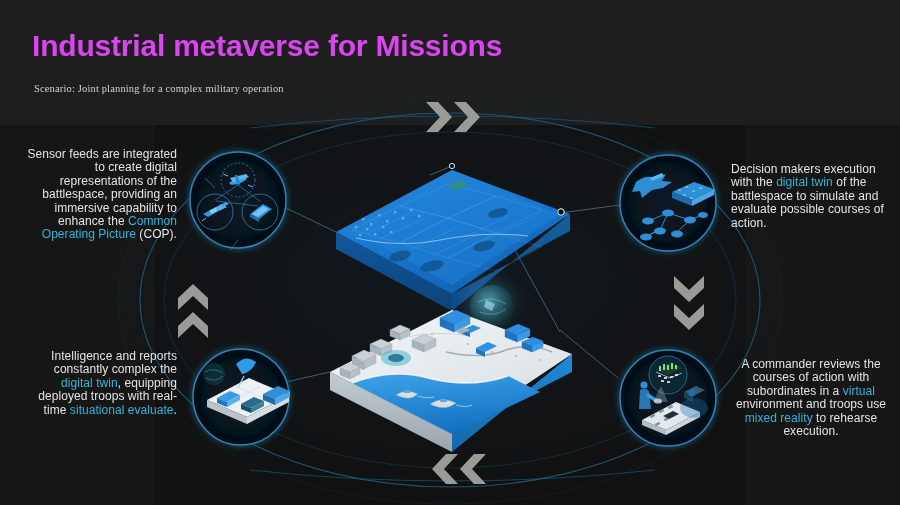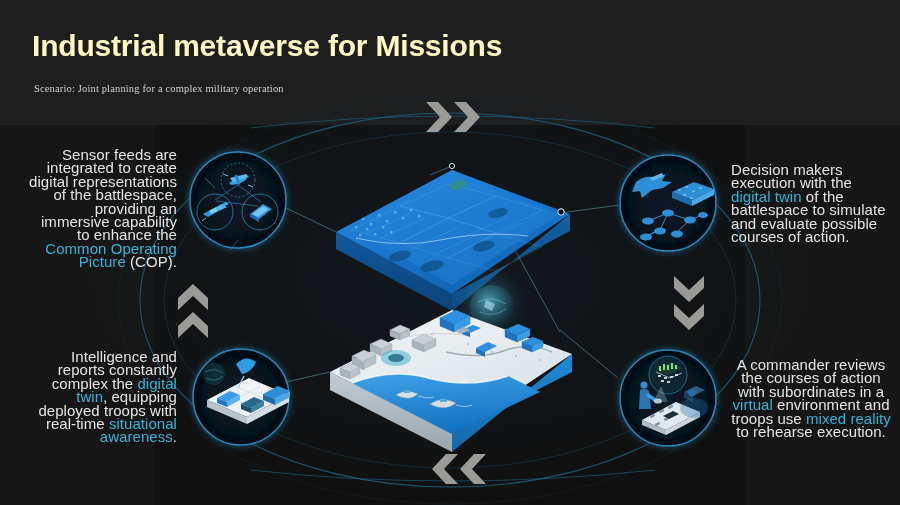--- a/index.html
+++ b/index.html
@@ -18,32 +18,32 @@
   .panel-right { right:0; width:155px; }
   .panel-mid   { position:absolute; top:125px; bottom:0; left:155px; right:155px; background:#111111; }
   .vignette { position:absolute; inset:0;
     background:radial-gradient(ellipse 60% 58% at 50% 55%, rgba(20,40,60,.30) 0%, rgba(8,8,10,0) 70%);
     pointer-events:none; }
 
   
   .header { position:absolute; left:0; top:0; right:0; height:125px; }
   .title {
     position:absolute; left:32px; top:29px;
-    font-size:30px; font-weight:bold; letter-spacing:-.2px; color:#fef9c3;
+    font-size:30px; font-weight:bold; letter-spacing:-.2px; color:#d946ef;
   }
   .subtitle {
     position:absolute; left:34px; top:83px;
     font-size:10.5px; color:#d2d2d2; letter-spacing:.15px;font-family:Liberation Serif, serif;
   }
 
   
   svg.layer { position:absolute; inset:0; width:900px; height:505px; overflow:visible; }
 
   
-  .tblock { position:absolute; font-size:15px; line-height:13.4px; color:#e4e4e4; letter-spacing:.05px; }
+  .tblock { position:absolute; font-size:12px; line-height:13.4px; color:#e4e4e4; letter-spacing:.05px; }
   .tblock .hl { color:#34b4d8; font-weight:normal; }
   .tb-tl { left:25px;  top:148px; width:152px; text-align:right; }
   .tb-tr { left:731px; top:163px; width:160px; text-align:left; }
   .tb-bl { left:25px;  top:350px; width:152px; text-align:right; }
   .tb-br { left:731px; top:358px; width:160px; text-align:center; }
 
   
   .chevgrp { position:absolute; }
   .chev { display:block; }
 </style>
@@ -504,15 +504,15 @@
       <g fill="#9a9a96">
         <path class="chev" d="M2 62 L17 48 L32 62 L32 50 L17 36 L2 50 Z"></path>
         <path class="chev" d="M2 34 L17 20 L32 34 L32 22 L17 8 L2 22 Z"></path>
       </g>
     </svg>
   </div>
 
   <div class="tblock tb-tl"><span>Sensor feeds are integrated to create digital representations of the battlespace, providing an immersive capability to enhance the </span><span class="hl">Common Operating Picture</span><span> (COP).</span></div>
   <div class="tblock tb-tr"><span>Decision makers execution with the </span><span class="hl">digital twin</span><span> of the battlespace to simulate and evaluate possible courses of action.</span></div>
   <div class="tblock tb-br"><span>A commander reviews the courses of action with subordinates in a </span><span class="hl">virtual</span><span> environment and troops use </span><span class="hl">mixed reality</span><span> to rehearse execution.</span></div>
-  <div class="tblock tb-bl"><span>Intelligence and reports constantly complex the </span><span class="hl">digital twin</span><span>, equipping deployed troops with real-time </span><span class="hl">situational awareness</span><span>.</span></div>
+  <div class="tblock tb-bl"><span>Intelligence and reports constantly complex the </span><span class="hl">digital twin</span><span>, equipping deployed troops with real-time </span><span class="hl">situational evaluate</span><span>.</span></div>
 
 </div>
 
 </body></html>

